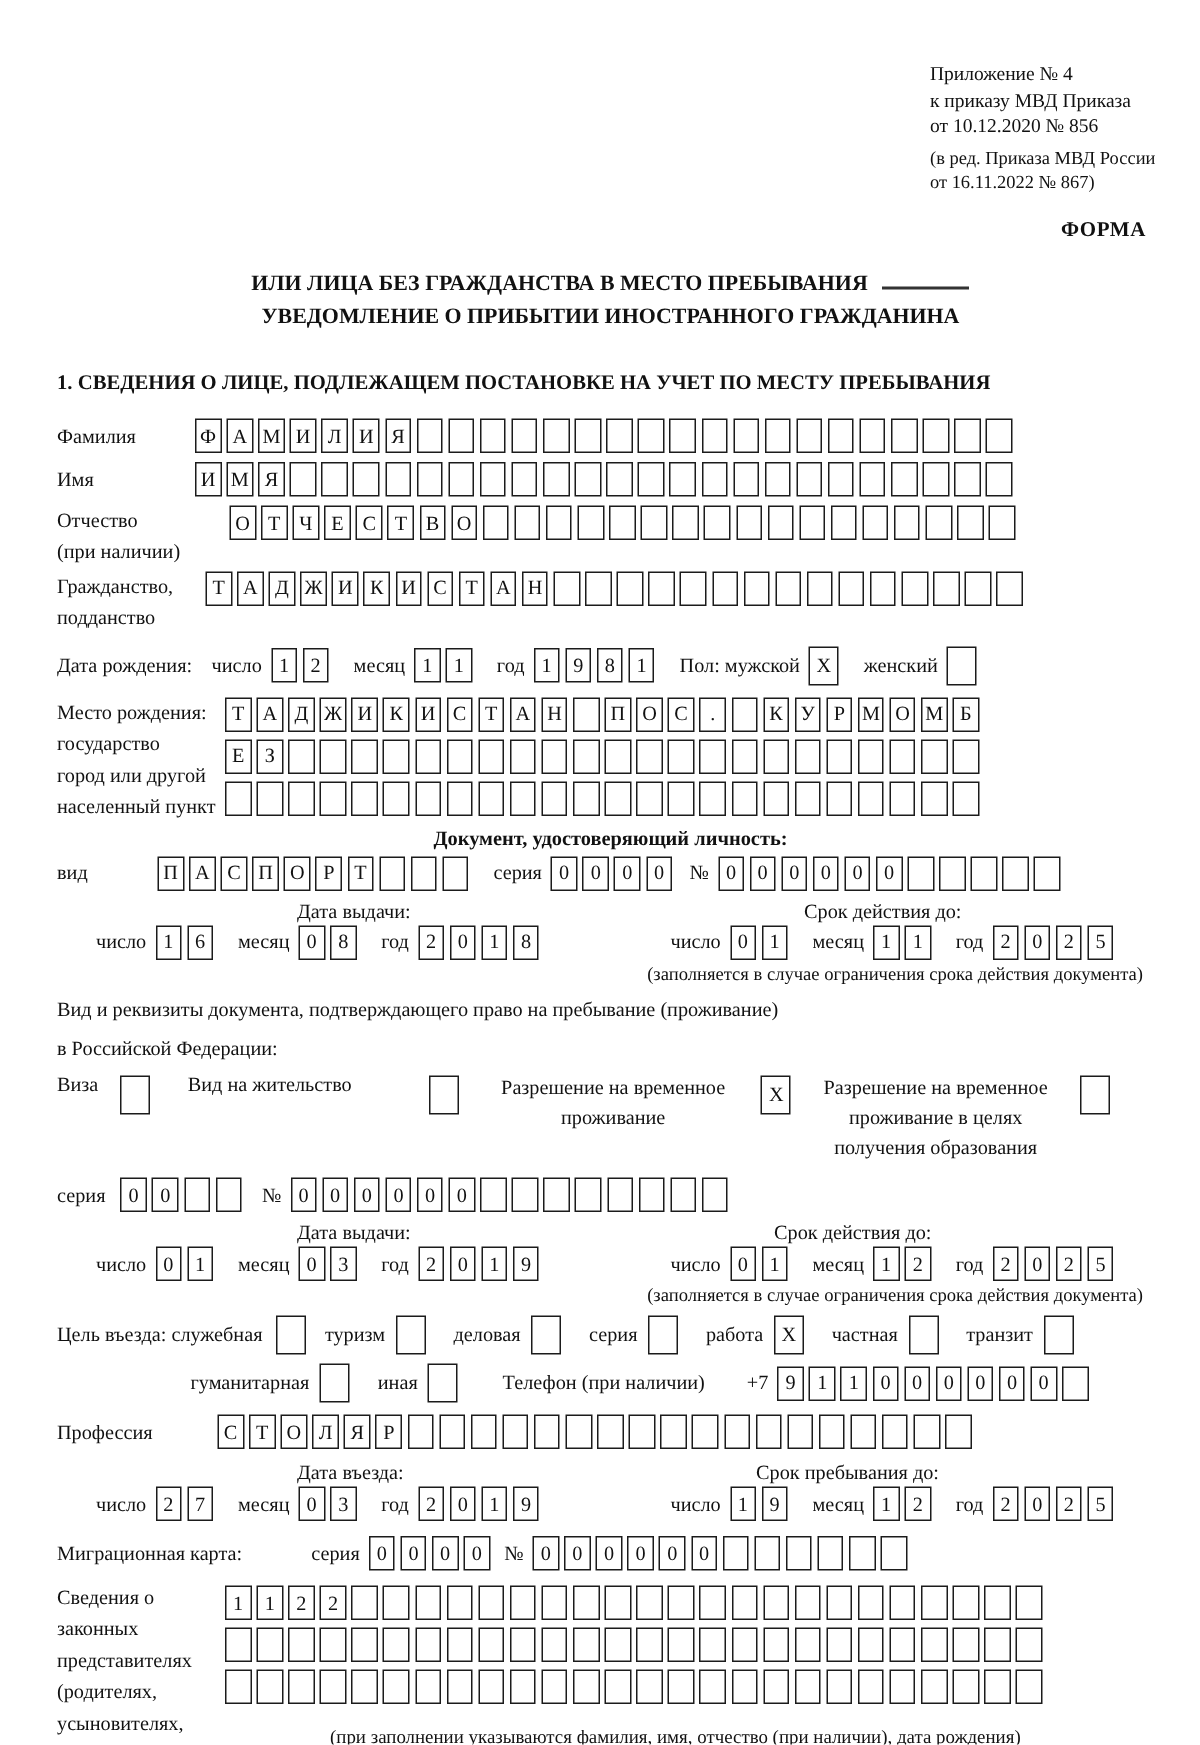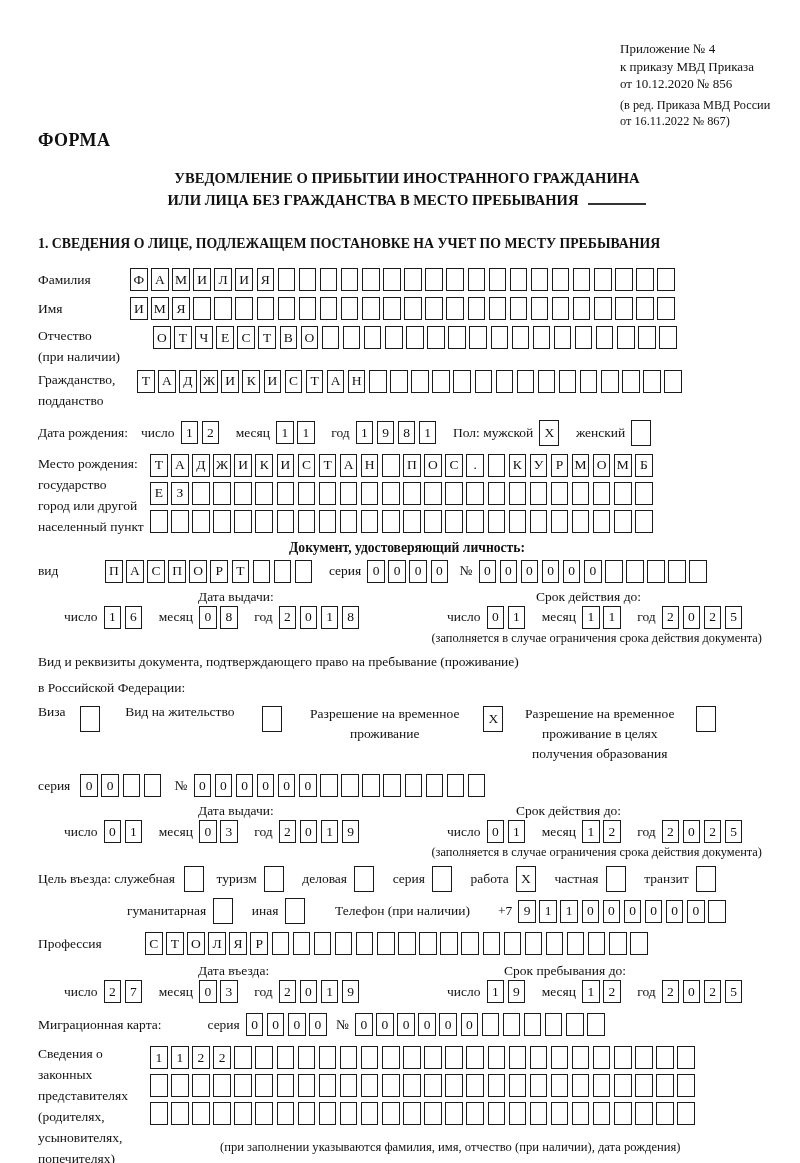--- a/index.html
+++ b/index.html
@@ -6,21 +6,21 @@
   body{
     width:800px;height:1163px;overflow:hidden;color:#111;
     font-family:"Liberation Serif","DejaVu Serif",serif;
     font-size:13.5px;
   }
   .page{position:relative;width:800px;height:1163px;box-sizing:border-box;padding:40px 24px 12px 38px;}
   
   .hdr{margin-left:582px;line-height:1.35;}
   .hdr .l{font-size:13px;white-space:nowrap;}
   .hdr .s{font-size:12.3px;white-space:nowrap;}
-  .forma{margin:0 12px 0 0;font-weight:bold;font-size:18px;letter-spacing:.4px;}
+  .forma{margin:16px 12px 0 0;text-align:right;font-weight:bold;font-size:14px;letter-spacing:.4px;}
   
   .title{margin-top:16px;text-align:center;font-weight:bold;font-size:14.6px;line-height:1.55;}
   .title-underline{display:inline-block;width:58px;border-bottom:2px solid #333;height:.85em;margin-left:10px;}
   .sect{margin-top:24px;font-weight:bold;font-size:13.8px;}
   
   .frow{display:flex;align-items:center;flex-wrap:nowrap;}
   .frow.top{align-items:flex-start;}
   .lbl{flex:none;}
   .lbl2{flex:none;line-height:1.55;}
   .w92{width:92px;} .w99{width:99px;} .w107{width:107px;} .w112{width:112px;} .w115{width:115px;} .w67{width:67px;}
@@ -56,22 +56,22 @@
   <div class="hdr">
     <div class="l">Приложение № 4</div>
     <div class="l">к приказу МВД Приказа</div>
     <div class="l">от 10.12.2020 № 856</div>
     <div class="s mt4">(в ред. Приказа МВД России</div>
     <div class="s">от 16.11.2022 № 867)</div>
   </div>
   <div class="forma">ФОРМА</div>
 
   <div class="title">
+    <div><span>ИЛИ ЛИЦА БЕЗ ГРАЖДАНСТВА В МЕСТО ПРЕБЫВАНИЯ</span><span class="title-underline"></span></div>
     <div>УВЕДОМЛЕНИЕ О ПРИБЫТИИ ИНОСТРАННОГО ГРАЖДАНИНА</div>
-    <div><span>ИЛИ ЛИЦА БЕЗ ГРАЖДАНСТВА В МЕСТО ПРЕБЫВАНИЯ</span><span class="title-underline"></span></div>
   </div>
 
   <div class="sect">1. СВЕДЕНИЯ О ЛИЦЕ, ПОДЛЕЖАЩЕМ ПОСТАНОВКЕ НА УЧЕТ ПО МЕСТУ ПРЕБЫВАНИЯ</div>
 
   <div class="frow mt16">
     <span class="lbl w92">Фамилия</span>
     <span class="cells">
         <span class="cell">Ф</span>
         <span class="cell">А</span>
         <span class="cell">М</span>
@@ -408,21 +408,21 @@
   <div class="mt8">Вид и реквизиты документа, подтверждающего право на пребывание (проживание)</div>
   <div class="mt10">в Российской Федерации:</div>
 
   <div class="frow top mt8">
     <span class="permitwrap">
       <span>Виза</span>
       <span class="cells" style="margin-left:4px;">
           <span class="cell big"></span>
         </span>
     </span>
-    <span class="permitwrap" style="margin-left:22px;">
+    <span class="permitwrap" style="margin-left:22px;gap:24px;">
       <span>Вид на жительство</span>
       <span class="cells" style="margin-left:18px;">
           <span class="cell big"></span>
         </span>
     </span>
     <span class="permitwrap" style="margin-left:24px;">
       <span class="permitblock">
         <div>Разрешение на временное</div>
         <div>проживание</div>
       </span>

